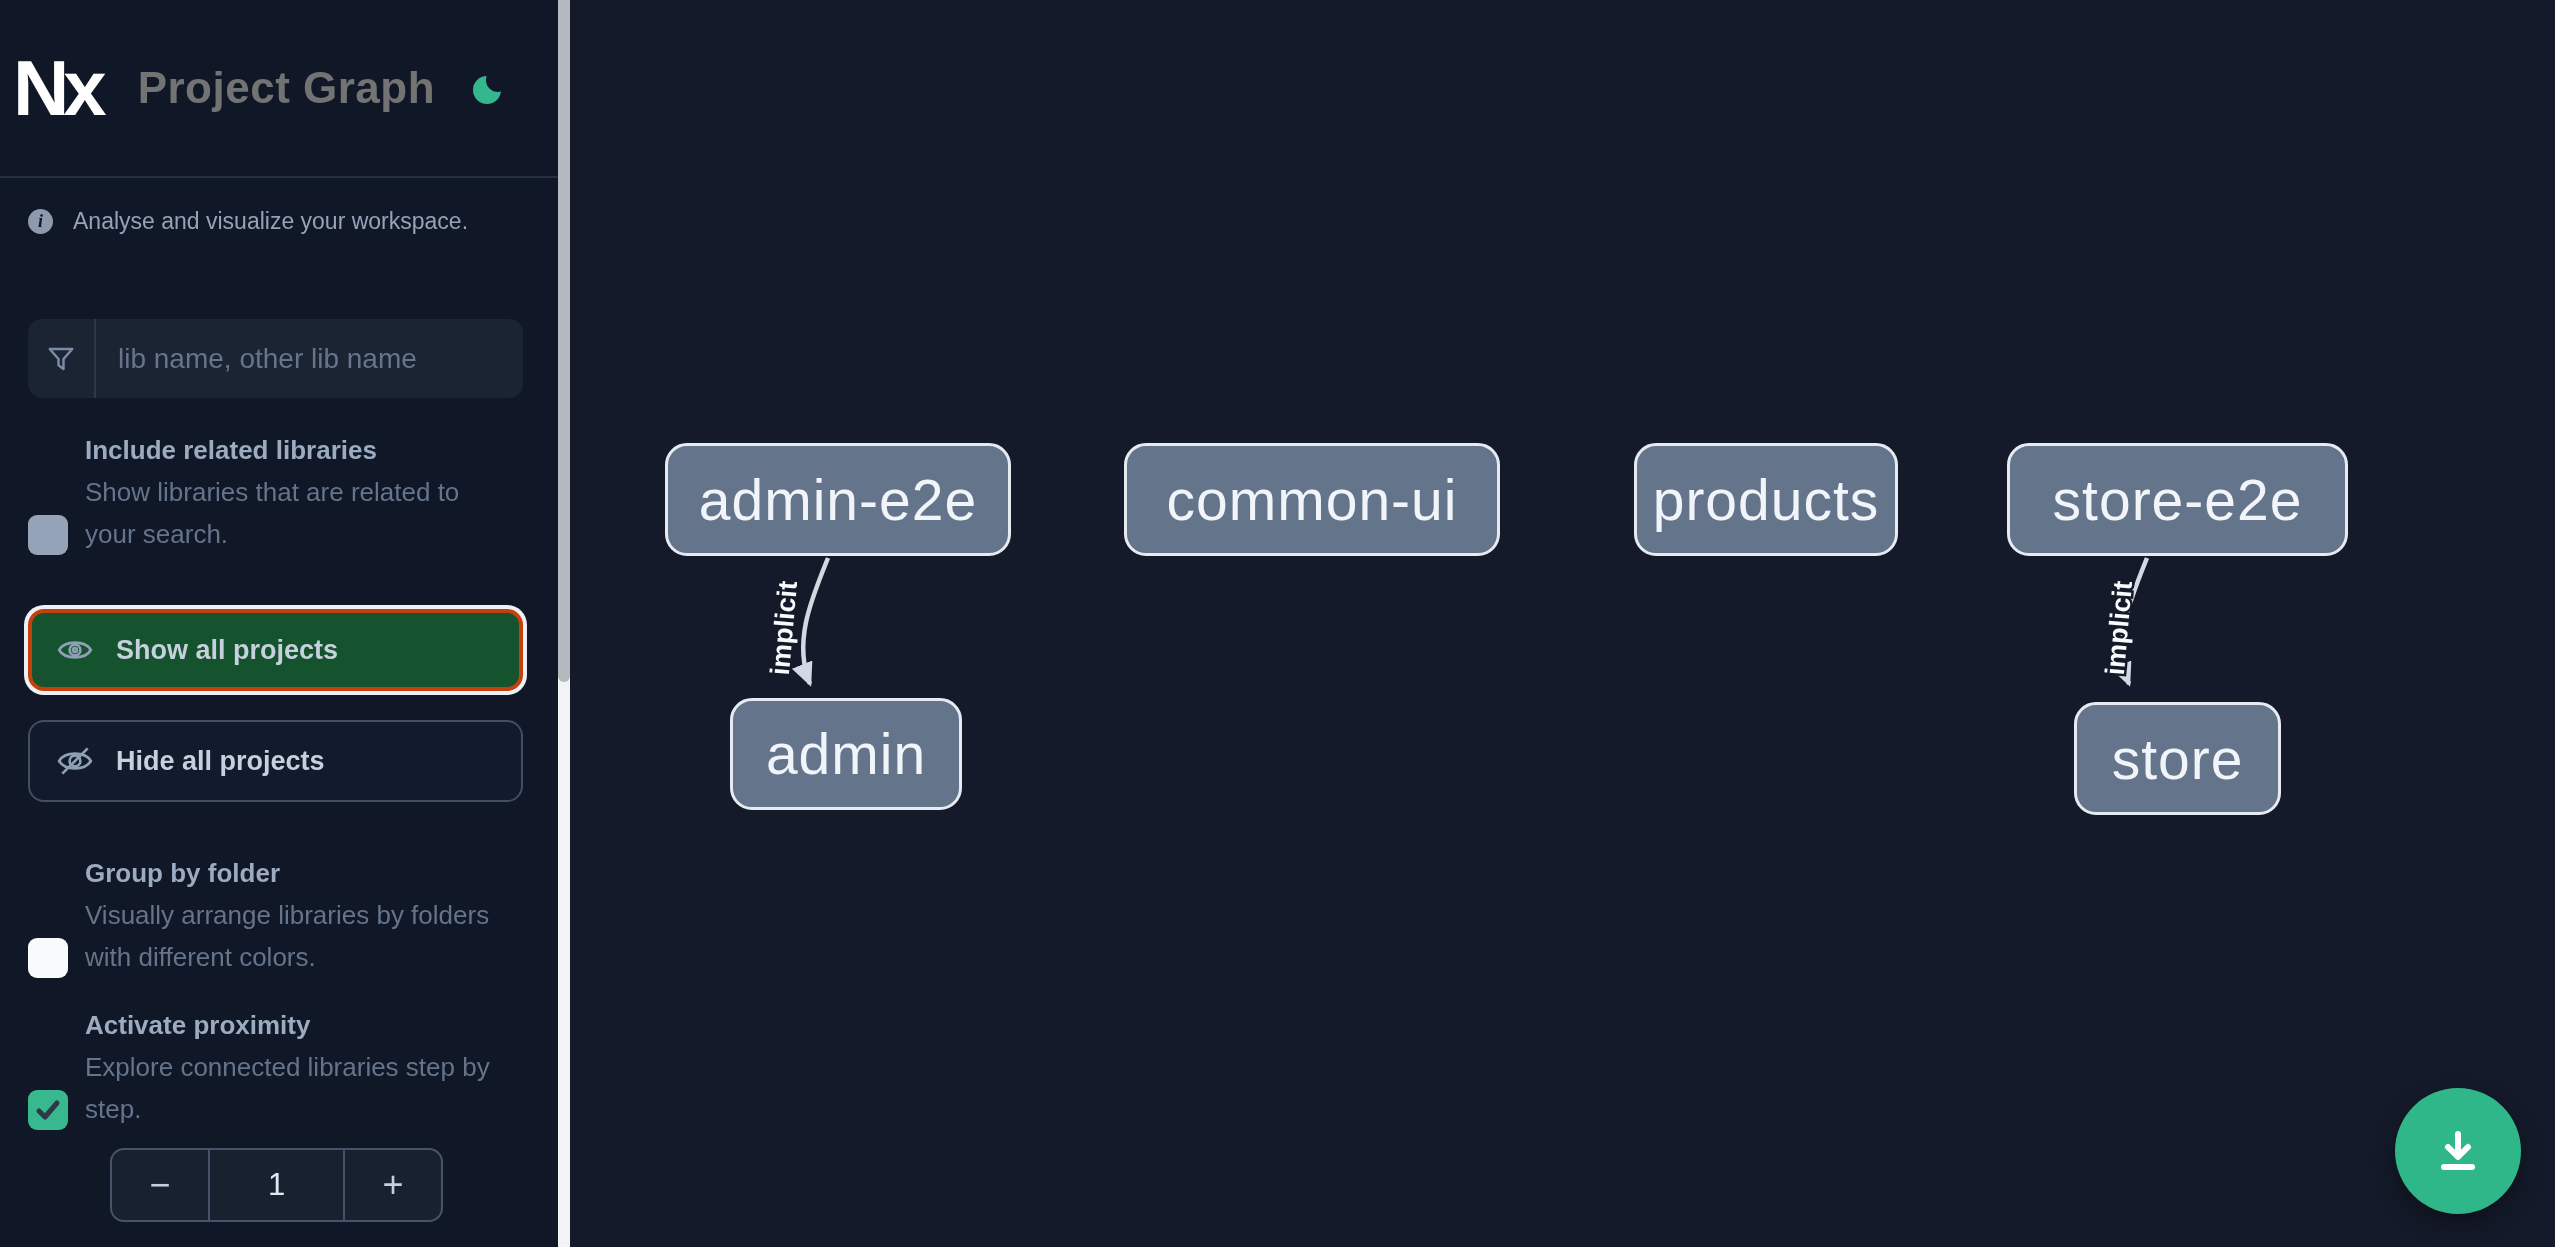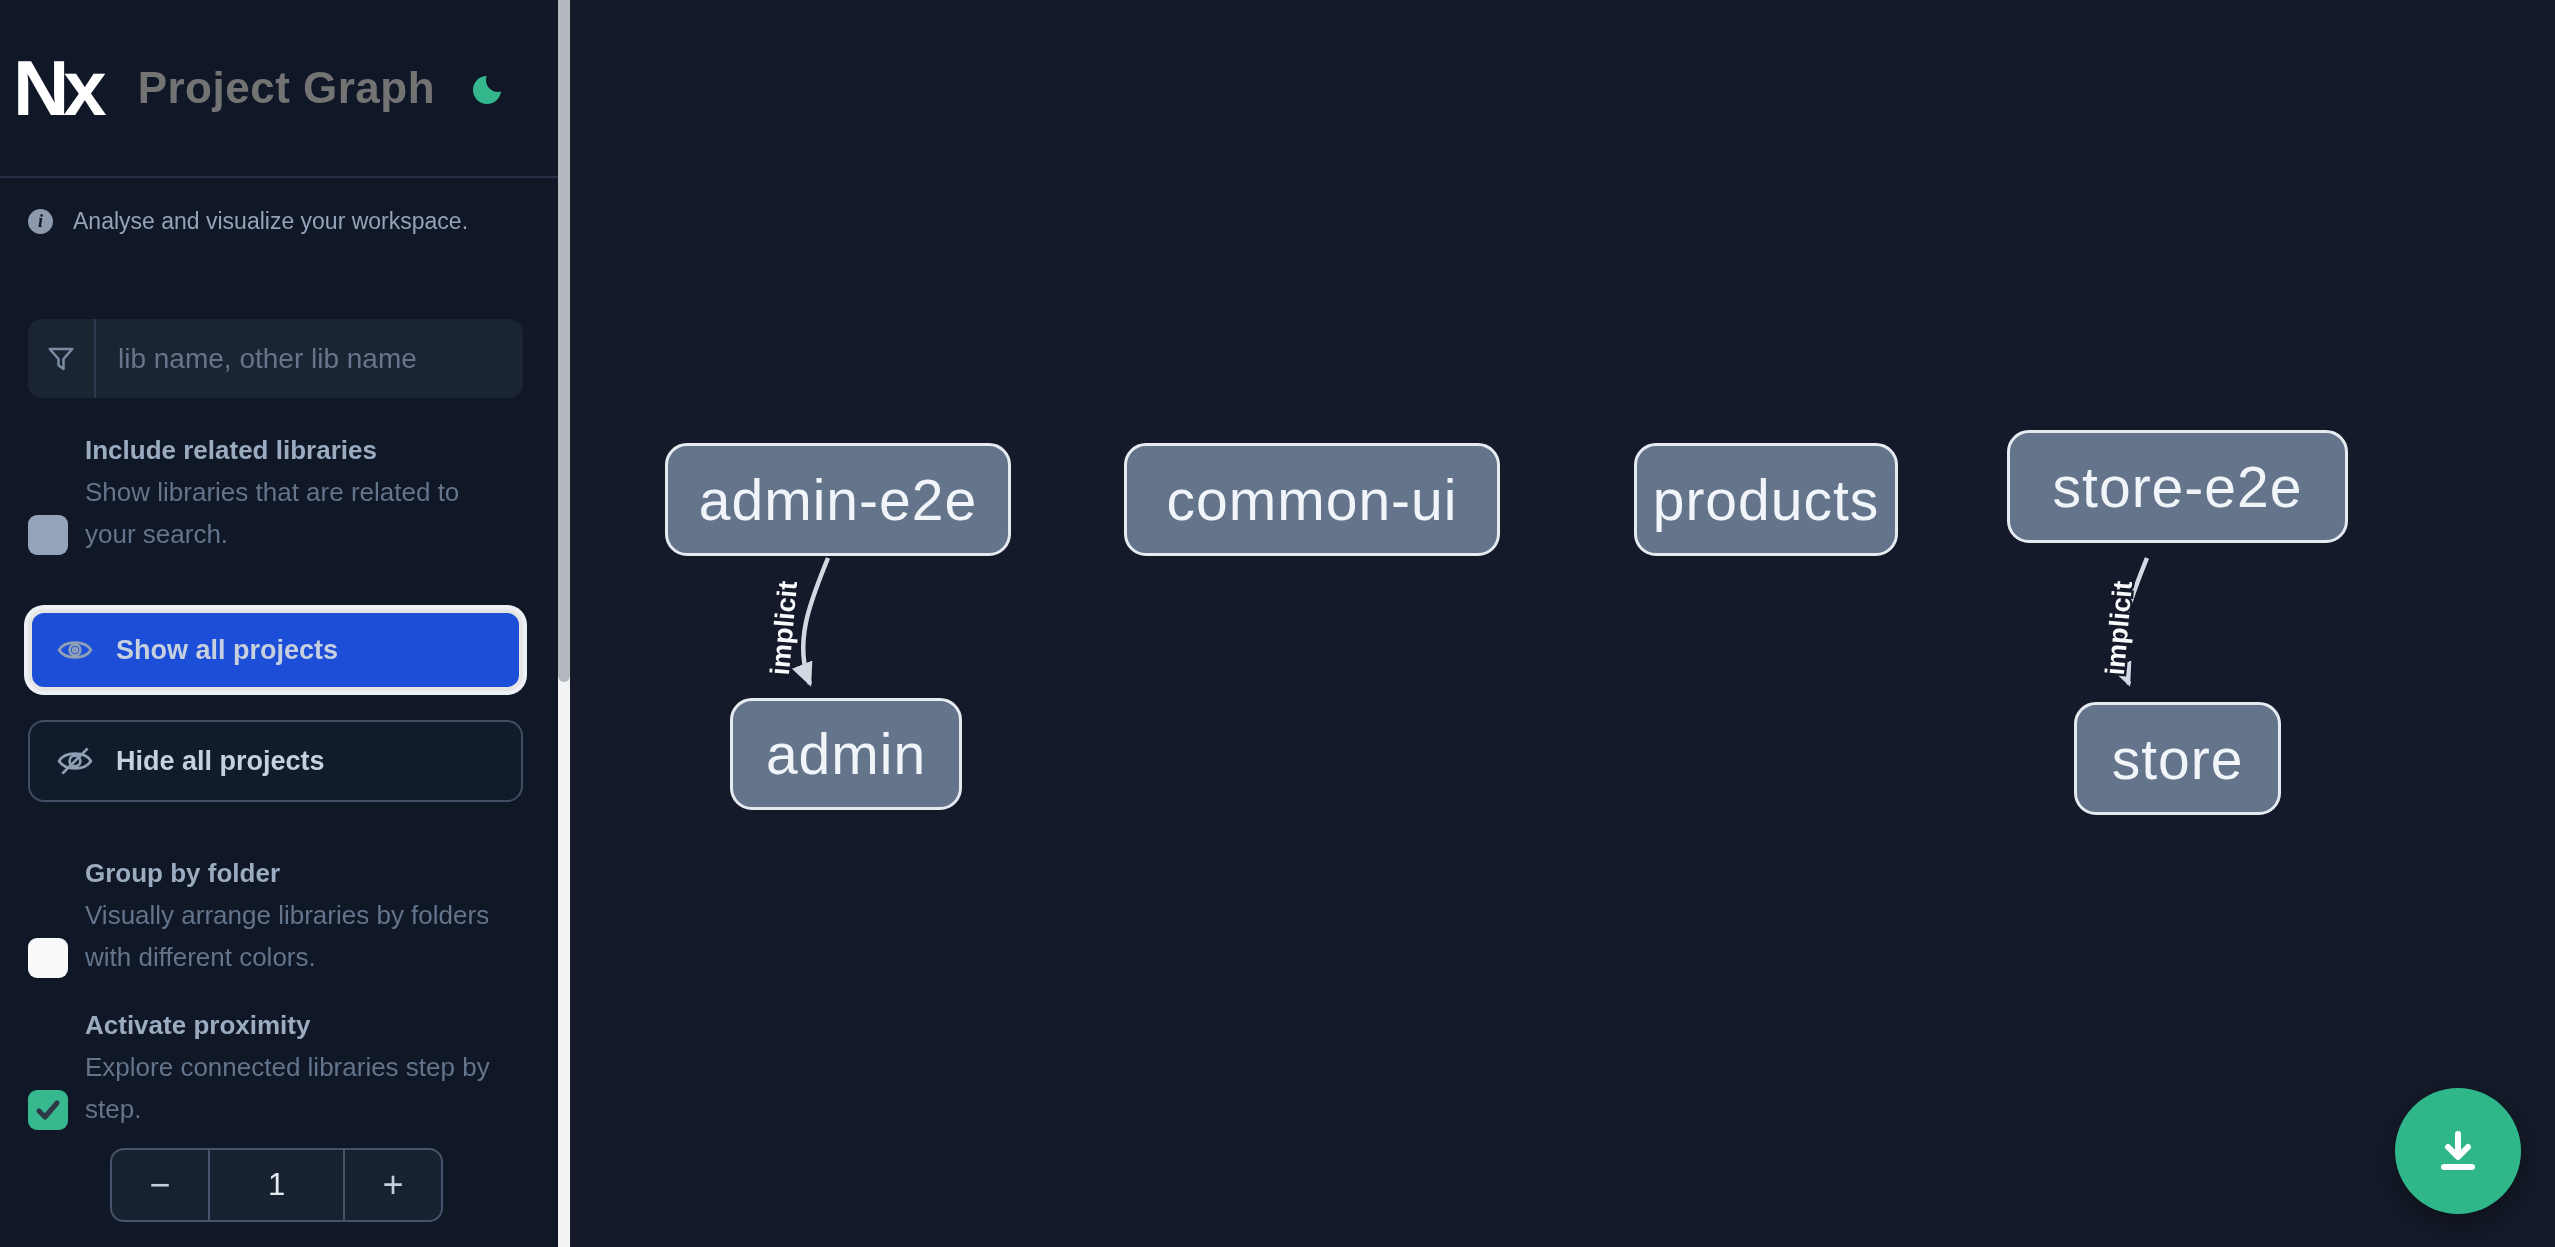--- a/index.html
+++ b/index.html
@@ -29,21 +29,21 @@
   .cb.muted  { background:#94a3b8; }
   .cb.white  { background:#f8fafc; }
   .cb.green  { background:#37b88e; }
   .toggle-text { margin-left:17px; width:432px; }
   .toggle-label { font-size:26px; font-weight:700; color:#9babc0; line-height:42px; }
   .toggle-desc  { font-size:26px; font-weight:400; color:#64748b; line-height:42px; }
 
   .sb-btn { display:flex; align-items:center; gap:22px; margin-left:28px; width:495px; height:82px;
             border-radius:16px; background:#121b2b; border:2px solid #414e63; padding:0 0 0 26px;
             color:#c7d0de; font-size:27px; font-weight:700; font-family:"Liberation Sans",sans-serif; cursor:pointer; }
-  .sb-btn.focused { background:#1d4ed8; border:4px solid #e5e5e5; box-shadow:0 0 0 4px #edf1f7; padding-left:24px; }
+  .sb-btn.focused { background:#14532d; border:4px solid #c2410c; box-shadow:0 0 0 4px #edf1f7; padding-left:24px; }
   .btn-show { margin-top:54px; }
   .btn-hide { margin-top:29px; }
   .mt-group { margin-top:50px; }
   .mt-prox  { margin-top:26px; }
 
   .stepper { margin:18px 0 0 110px; width:333px; height:74px; display:flex; align-items:stretch;
              border:2px solid #46536a; border-radius:14px; background:#182130; overflow:hidden; }
   .step-btn { width:96px; border:none; background:transparent; color:#c4cedd; font-size:36px; font-weight:400;
               display:flex; align-items:center; justify-content:center; cursor:pointer; font-family:"Liberation Sans",sans-serif; }
   .step-value { width:137px; border-left:2px solid #46536a; border-right:2px solid #46536a;
@@ -164,21 +164,21 @@
       </defs>
       <path d="M258 558 C 241 600, 223 642, 240 684" fill="none" stroke="#d2d9e3" stroke-width="4.5" marker-end="url(#arw)"></path>
       <path d="M1577 558 C 1560 600, 1542 642, 1559 684" fill="none" stroke="#d2d9e3" stroke-width="4.5" marker-end="url(#arw)"></path>
       <text x="214" y="628" transform="rotate(-85 214 628)" text-anchor="middle" dominant-baseline="central" font-family="Liberation Sans, sans-serif" font-size="27" font-weight="700" fill="#f8fafc" stroke="#141a29" stroke-width="5" paint-order="stroke">implicit</text>
       <text x="1549" y="628" transform="rotate(-85 1549 628)" text-anchor="middle" dominant-baseline="central" font-family="Liberation Sans, sans-serif" font-size="27" font-weight="700" fill="#f8fafc" stroke="#141a29" stroke-width="5" paint-order="stroke">implicit</text>
     </svg>
 
     <div class="node" style="left:95px;  top:443px; width:346px; height:113px">admin-e2e</div>
     <div class="node" style="left:554px; top:443px; width:376px; height:113px">common-ui</div>
     <div class="node" style="left:1064px;top:443px; width:264px; height:113px">products</div>
-    <div class="node" style="left:1437px;top:430px; width:341px; height:113px">store-e2e</div>
+    <div class="node" style="left:1437px;top:443px; width:341px; height:113px">store-e2e</div>
     <div class="node" style="left:160px; top:698px; width:232px; height:112px">admin</div>
     <div class="node" style="left:1504px;top:702px; width:207px; height:113px">store</div>
 
     <button class="fab">
       <svg width="58" height="58" viewBox="0 0 58 58" fill="none" stroke="#ffffff" stroke-width="6" stroke-linecap="round" stroke-linejoin="round">
         <path d="M29 12 v22"></path>
         <path d="M19 25 l10 10 10 -10"></path>
         <path d="M15 45 h28"></path>
       </svg>
     </button>

